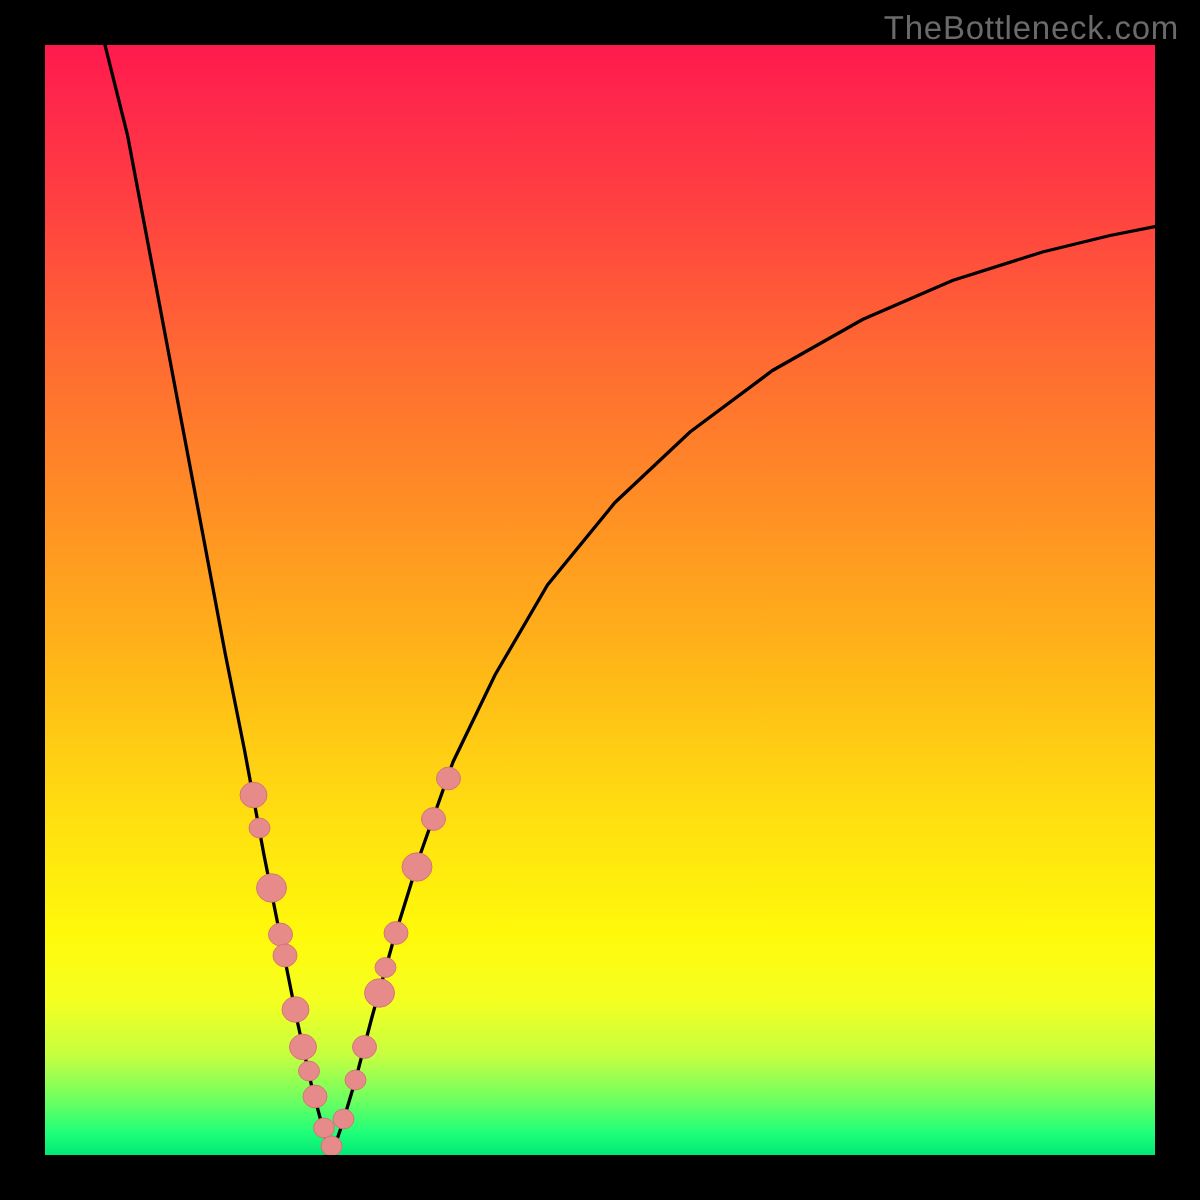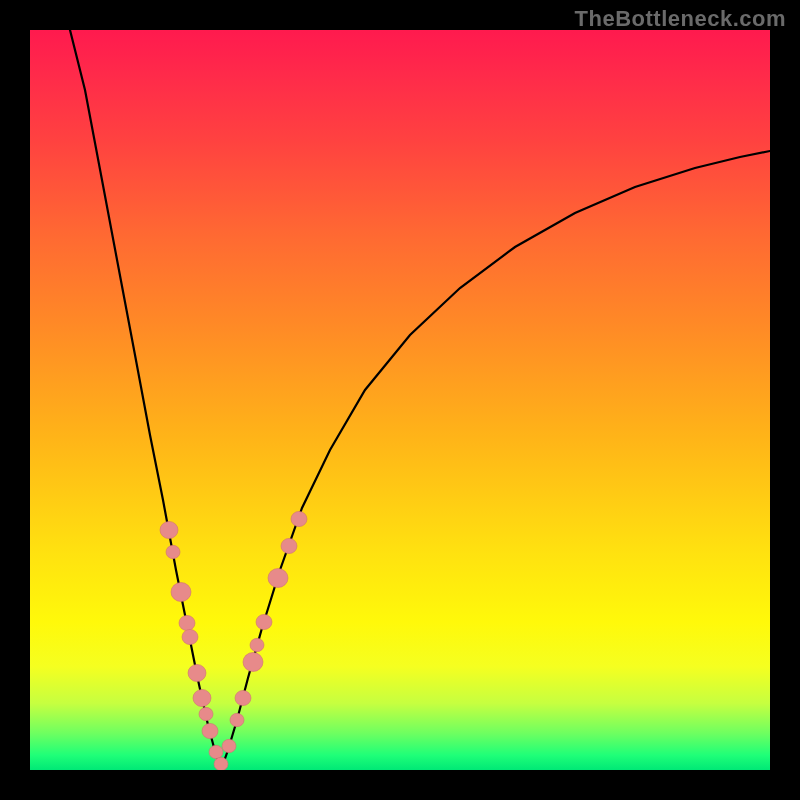--- a/index.html
+++ b/index.html
@@ -16,21 +16,21 @@
     width: 800px;
     height: 800px;
     background: #000;
   }
   .watermark {
     position: absolute;
     top: 6px;
     right: 14px;
     color: #6a6a6a;
     font-size: 22px;
-    font-weight: 700;
+    font-weight: 400;
     letter-spacing: 0.5px;
     z-index: 10;
     user-select: none;
   }
   .plot {
     position: absolute;
     left: 30px;
     top: 30px;
     width: 740px;
     height: 740px;

